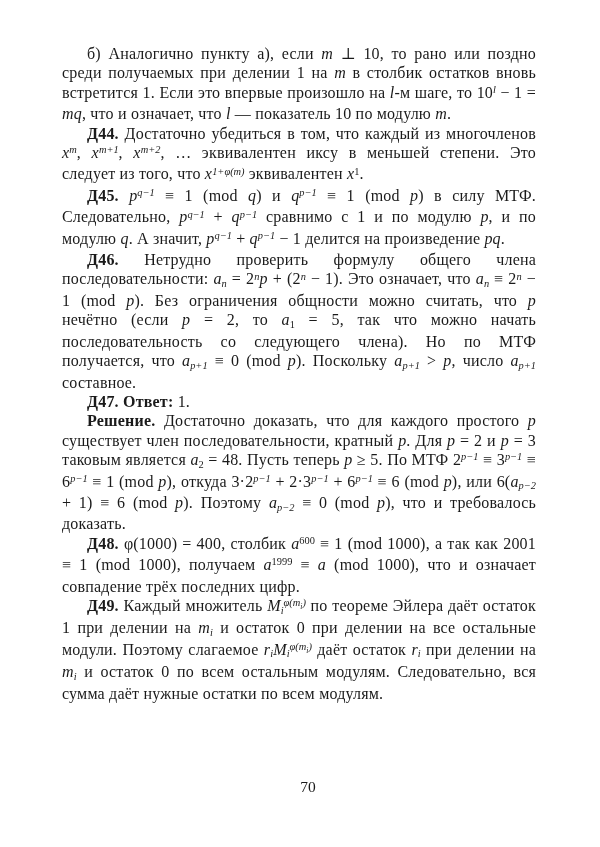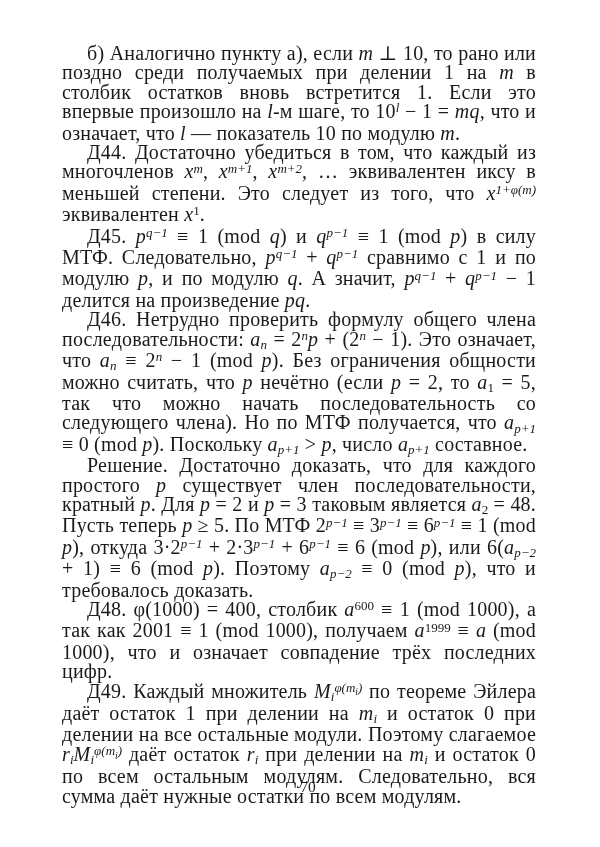--- a/index.html
+++ b/index.html
@@ -15,31 +15,31 @@
     position: absolute;
     inset: 0;
     background: #ffffff;
   }
   .text-block {
     position: absolute;
     left: 62px;
     top: 44px;
     width: 474px;
     font-family: "Liberation Serif", "DejaVu Serif", serif;
-    font-size: 20px;
+    font-size: 16px;
     line-height: 19.4px;
     color: #1a1a1a;
     text-align: justify;
     letter-spacing: 0.2px;
   }
   .para {
     margin: 0;
     text-indent: 25px;
   }
-  .b { font-weight: normal; }
+  .b { font-weight: bold; }
   .i { font-style: italic; }
   .sup {
     font-size: 0.65em;
     position: relative;
     top: -0.45em;
     letter-spacing: 0;
   }
   .sub {
     font-size: 0.65em;
     position: relative;
@@ -64,18 +64,19 @@
 </style>
 </head>
 <body>
 
 <div class="page">
   <div class="text-block">
       <p class="para"><span>б) Аналогично пункту а), если </span><span class="i">m</span><span> ⊥ 10, то рано или поздно среди получаемых при делении 1 на </span><span class="i">m</span><span> в столбик остатков вновь встретится 1. Если это впервые произошло на </span><span class="i">l</span><span>-м шаге, то 10</span><span class="i sup">l</span><span> − 1 = </span><span class="i">mq</span><span>, что и означает, что </span><span class="i">l</span><span> — показатель 10 по модулю </span><span class="i">m</span><span>.</span></p>
       <p class="para"><span class="b">Д44.</span><span> Достаточно убедиться в том, что каждый из многочленов </span><span class="i">x</span><span class="i sup">m</span><span>, </span><span class="i">x</span><span class="i sup">m+1</span><span>, </span><span class="i">x</span><span class="i sup">m+2</span><span>, … эквивалентен иксу в меньшей степени. Это следует из того, что </span><span class="i">x</span><span class="i sup">1+φ(m)</span><span> эквивалентен </span><span class="i">x</span><span class="sup">1</span><span>.</span></p>
       <p class="para"><span class="b">Д45.</span><span> </span><span class="i">p</span><span class="i sup">q−1</span><span> ≡ 1 (mod </span><span class="i">q</span><span>) и </span><span class="i">q</span><span class="i sup">p−1</span><span> ≡ 1 (mod </span><span class="i">p</span><span>) в силу МТФ. Следовательно, </span><span class="i">p</span><span class="i sup">q−1</span><span> + </span><span class="i">q</span><span class="i sup">p−1</span><span> сравнимо с 1 и по модулю </span><span class="i">p</span><span>, и по модулю </span><span class="i">q</span><span>. А значит, </span><span class="i">p</span><span class="i sup">q−1</span><span> + </span><span class="i">q</span><span class="i sup">p−1</span><span> − 1 делится на произведение </span><span class="i">pq</span><span>.</span></p>
       <p class="para"><span class="b">Д46.</span><span> Нетрудно проверить формулу общего члена последовательности: </span><span class="i">a</span><span class="i sub">n</span><span> = 2</span><span class="i sup">n</span><span class="i">p</span><span> + (2</span><span class="i sup">n</span><span> − 1). Это означает, что </span><span class="i">a</span><span class="i sub">n</span><span> ≡ 2</span><span class="i sup">n</span><span> − 1 (mod </span><span class="i">p</span><span>). Без ограничения общности можно считать, что </span><span class="i">p</span><span> нечётно (если </span><span class="i">p</span><span> = 2, то </span><span class="i">a</span><span class="sub">1</span><span> = 5, так что можно начать последовательность со следующего члена). Но по МТФ получается, что </span><span class="i">a</span><span class="i sub">p+1</span><span> ≡ 0 (mod </span><span class="i">p</span><span>). Поскольку </span><span class="i">a</span><span class="i sub">p+1</span><span> &gt; </span><span class="i">p</span><span>, число </span><span class="i">a</span><span class="i sub">p+1</span><span> составное.</span></p>
+      <p class="para"><span class="b">Д47.</span><span> </span><span class="b">Ответ:</span><span> 1.</span></p>
       <p class="para"><span class="b">Решение.</span><span> Достаточно доказать, что для каждого простого </span><span class="i">p</span><span> существует член последовательности, кратный </span><span class="i">p</span><span>. Для </span><span class="i">p</span><span> = 2 и </span><span class="i">p</span><span> = 3 таковым является </span><span class="i">a</span><span class="sub">2</span><span> = 48. Пусть теперь </span><span class="i">p</span><span> ≥ 5. По МТФ 2</span><span class="i sup">p−1</span><span> ≡ 3</span><span class="i sup">p−1</span><span> ≡ 6</span><span class="i sup">p−1</span><span> ≡ 1 (mod </span><span class="i">p</span><span>), откуда 3·2</span><span class="i sup">p−1</span><span> + 2·3</span><span class="i sup">p−1</span><span> + 6</span><span class="i sup">p−1</span><span> ≡ 6 (mod </span><span class="i">p</span><span>), или 6(</span><span class="i">a</span><span class="i sub">p−2</span><span> + 1) ≡ 6 (mod </span><span class="i">p</span><span>). Поэтому </span><span class="i">a</span><span class="i sub">p−2</span><span> ≡ 0 (mod </span><span class="i">p</span><span>), что и требовалось доказать.</span></p>
       <p class="para"><span class="b">Д48.</span><span> φ(1000) = 400, столбик </span><span class="i">a</span><span class="sup">600</span><span> ≡ 1 (mod 1000), а так как 2001 ≡ 1 (mod 1000), получаем </span><span class="i">a</span><span class="sup">1999</span><span> ≡ </span><span class="i">a</span><span> (mod 1000), что и означает совпадение трёх последних цифр.</span></p>
       <p class="para"><span class="b">Д49.</span><span> Каждый множитель </span><span class="i">M</span><span class="i sub">i</span><span class="i sup">φ(m</span><span class="i ssub">i</span><span class="i sup">)</span><span> по теореме Эйлера даёт остаток 1 при делении на </span><span class="i">m</span><span class="i sub">i</span><span> и остаток 0 при делении на все остальные модули. Поэтому слагаемое </span><span class="i">r</span><span class="i sub">i</span><span class="i">M</span><span class="i sub">i</span><span class="i sup">φ(m</span><span class="i ssub">i</span><span class="i sup">)</span><span> даёт остаток </span><span class="i">r</span><span class="i sub">i</span><span> при делении на </span><span class="i">m</span><span class="i sub">i</span><span> и остаток 0 по всем остальным модулям. Следовательно, вся сумма даёт нужные остатки по всем модулям.</span></p>
     </div>
   <div class="page-number">70</div>
 </div>
 
 </body></html>

